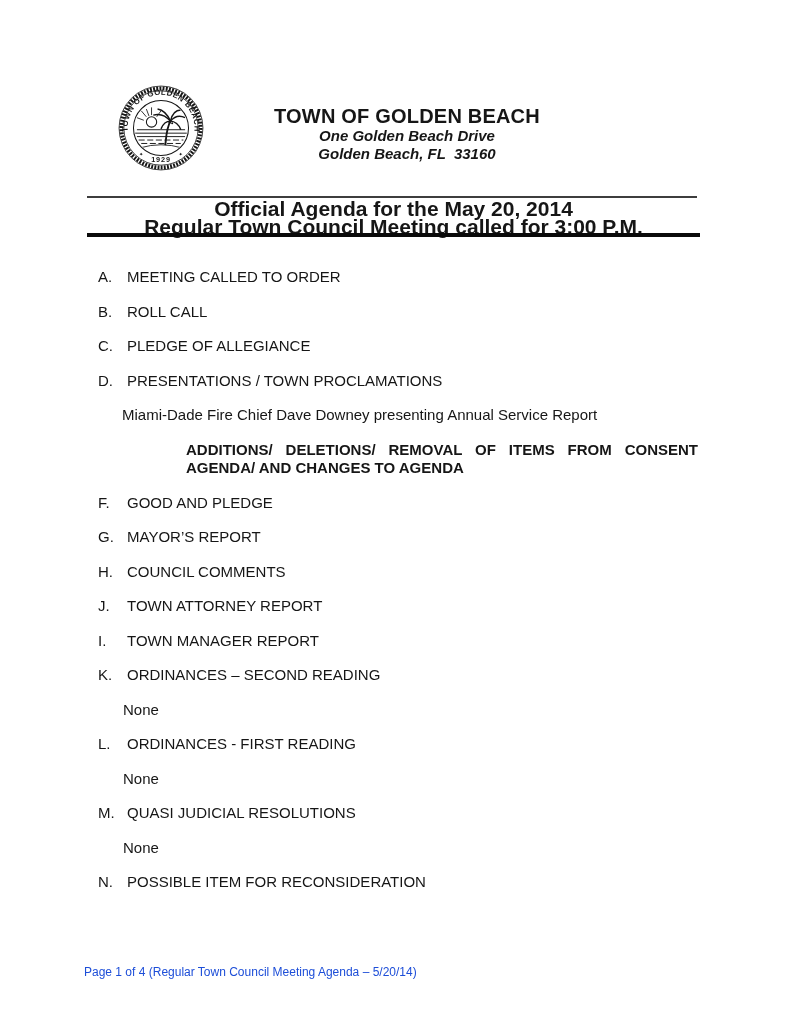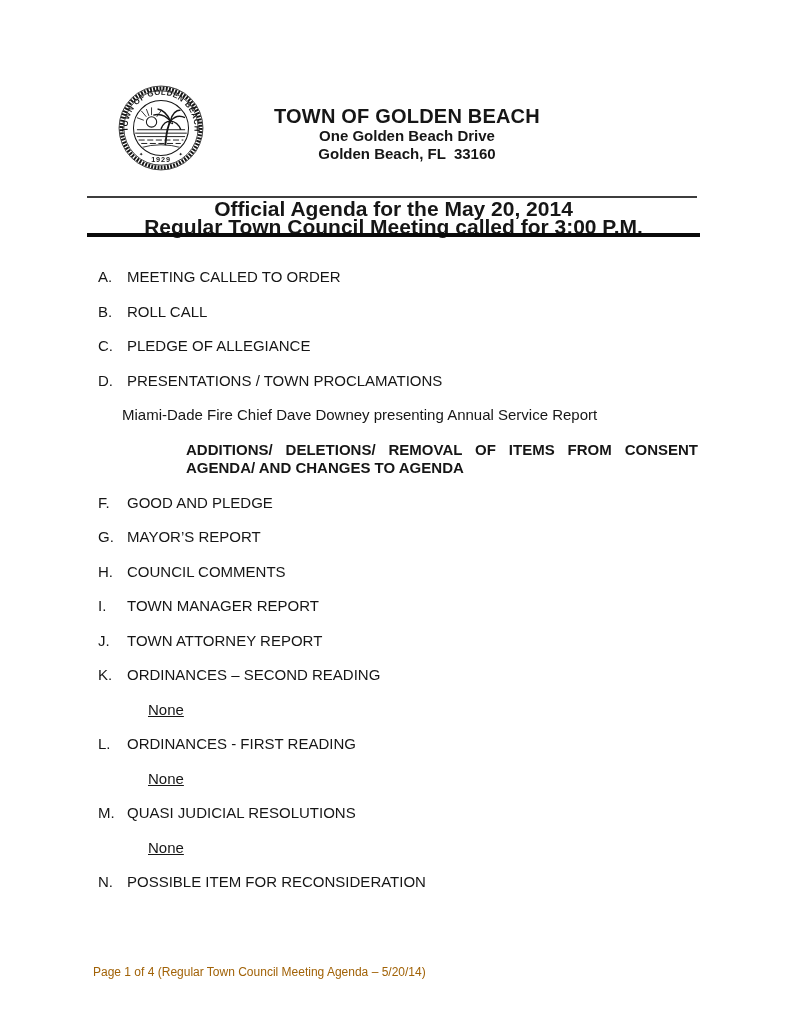--- a/index.html
+++ b/index.html
@@ -10,43 +10,43 @@
     overflow:hidden;
     font-family:"Liberation Sans","DejaVu Sans",sans-serif;
     color:#161616;
   }
   .ws-pre{white-space:pre-wrap;}
 
   
   .seal{position:absolute;left:118px;top:85px;width:86px;height:86px;}
   .header-text{position:absolute;left:23px;top:105px;width:768px;text-align:center;}
   .h-title{font-size:20px;font-weight:bold;line-height:22px;letter-spacing:.2px;}
-  .h-addr{font-size:15px;font-weight:bold;line-height:17.5px;}
+  .h-addr{font-size:15px;font-weight:bold;line-height:17.5px;font-style:italic;}
 
   
   .rule-thin{position:absolute;left:87px;top:196px;width:610px;height:2px;background:#3d3d3d;}
   .meeting-heading{
     position:absolute;left:87px;top:200px;width:613px;
     text-align:center;font-weight:bold;font-size:21px;line-height:17.7px;
   }
   .rule-thick{position:absolute;left:87px;top:233px;width:613px;height:4px;background:#0a0a0a;}
 
   
   .agenda{position:absolute;left:93px;top:268px;width:612px;}
   .item{font-weight:normal;font-size:15px;line-height:17.5px;margin:0 0 17px 5px;}
   .letter{display:inline-block;width:29px;}
   .note{font-size:15px;font-weight:normal;line-height:17.5px;margin:17px 0 17px 29px;}
   .motion-block{
     font-size:15px;font-weight:bold;line-height:18px;
     margin:17px 0 17px 93px;width:512px;text-align:justify;
   }
-  .none-line{font-size:15px;font-weight:normal;line-height:17.5px;margin:17px 0 17px 55px;text-decoration:underline;}
+  .none-line{font-size:15px;font-weight:normal;line-height:17.5px;margin:17px 0 17px 30px;}
 
   
-  .footer{position:absolute;left:93px;top:965px;font-size:12px;line-height:14px;color:#a16207;text-align:right;}
+  .footer{position:absolute;left:84px;top:965px;font-size:12px;line-height:14px;color:#1d4ed8;text-align:right;}
 
   svg text{font-family:"Liberation Sans","DejaVu Sans",sans-serif;}
 </style>
 </head>
 <body>
 
 <div class="page">
 
   <div class="seal">
     <svg viewBox="0 0 100 100" width="86" height="86">
@@ -120,23 +120,23 @@
     <div class="note">Miami-Dade Fire Chief Dave Downey presenting Annual Service Report</div>
 
     <div class="motion-block">ADDITIONS/ DELETIONS/ REMOVAL OF ITEMS FROM CONSENT AGENDA/ AND CHANGES TO AGENDA</div>
 
     <div class="item"><span class="letter">F.</span><span>GOOD AND PLEDGE</span></div>
 
     <div class="item"><span class="letter">G.</span><span>MAYOR’S REPORT</span></div>
 
     <div class="item"><span class="letter">H.</span><span>COUNCIL COMMENTS</span></div>
 
+    <div class="item"><span class="letter">J.</span><span>TOWN ATTORNEY REPORT</span></div>
+
     <div class="item"><span class="letter">I.</span><span>TOWN MANAGER REPORT</span></div>
-
-    <div class="item"><span class="letter">J.</span><span>TOWN ATTORNEY REPORT</span></div>
 
     <div class="item"><span class="letter">K.</span><span>ORDINANCES – SECOND READING</span></div>
     <div class="none-line">None</div>
 
     <div class="item"><span class="letter">L.</span><span>ORDINANCES - FIRST READING</span></div>
     <div class="none-line">None</div>
 
     <div class="item"><span class="letter">M.</span><span>QUASI JUDICIAL RESOLUTIONS</span></div>
     <div class="none-line">None</div>
 

